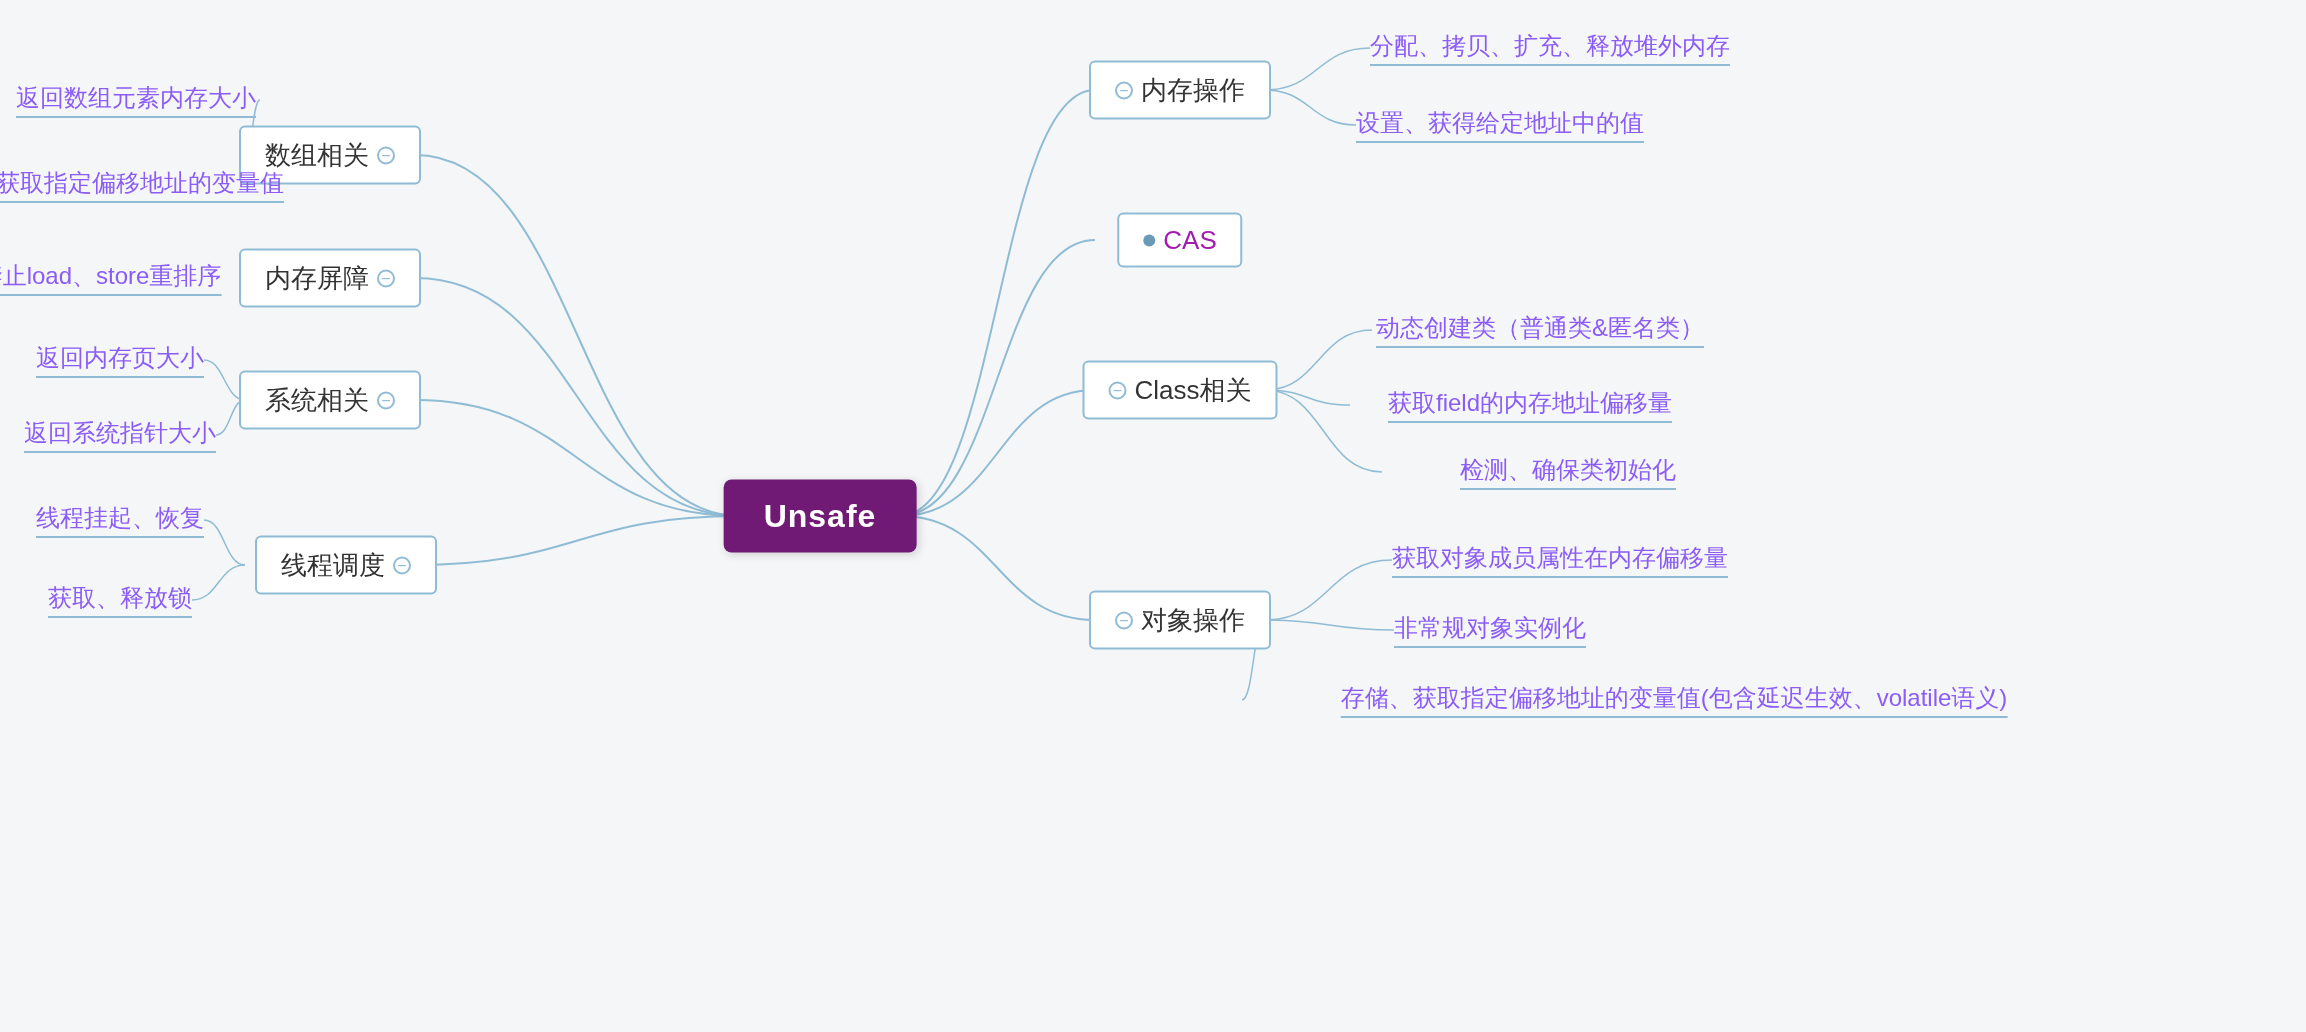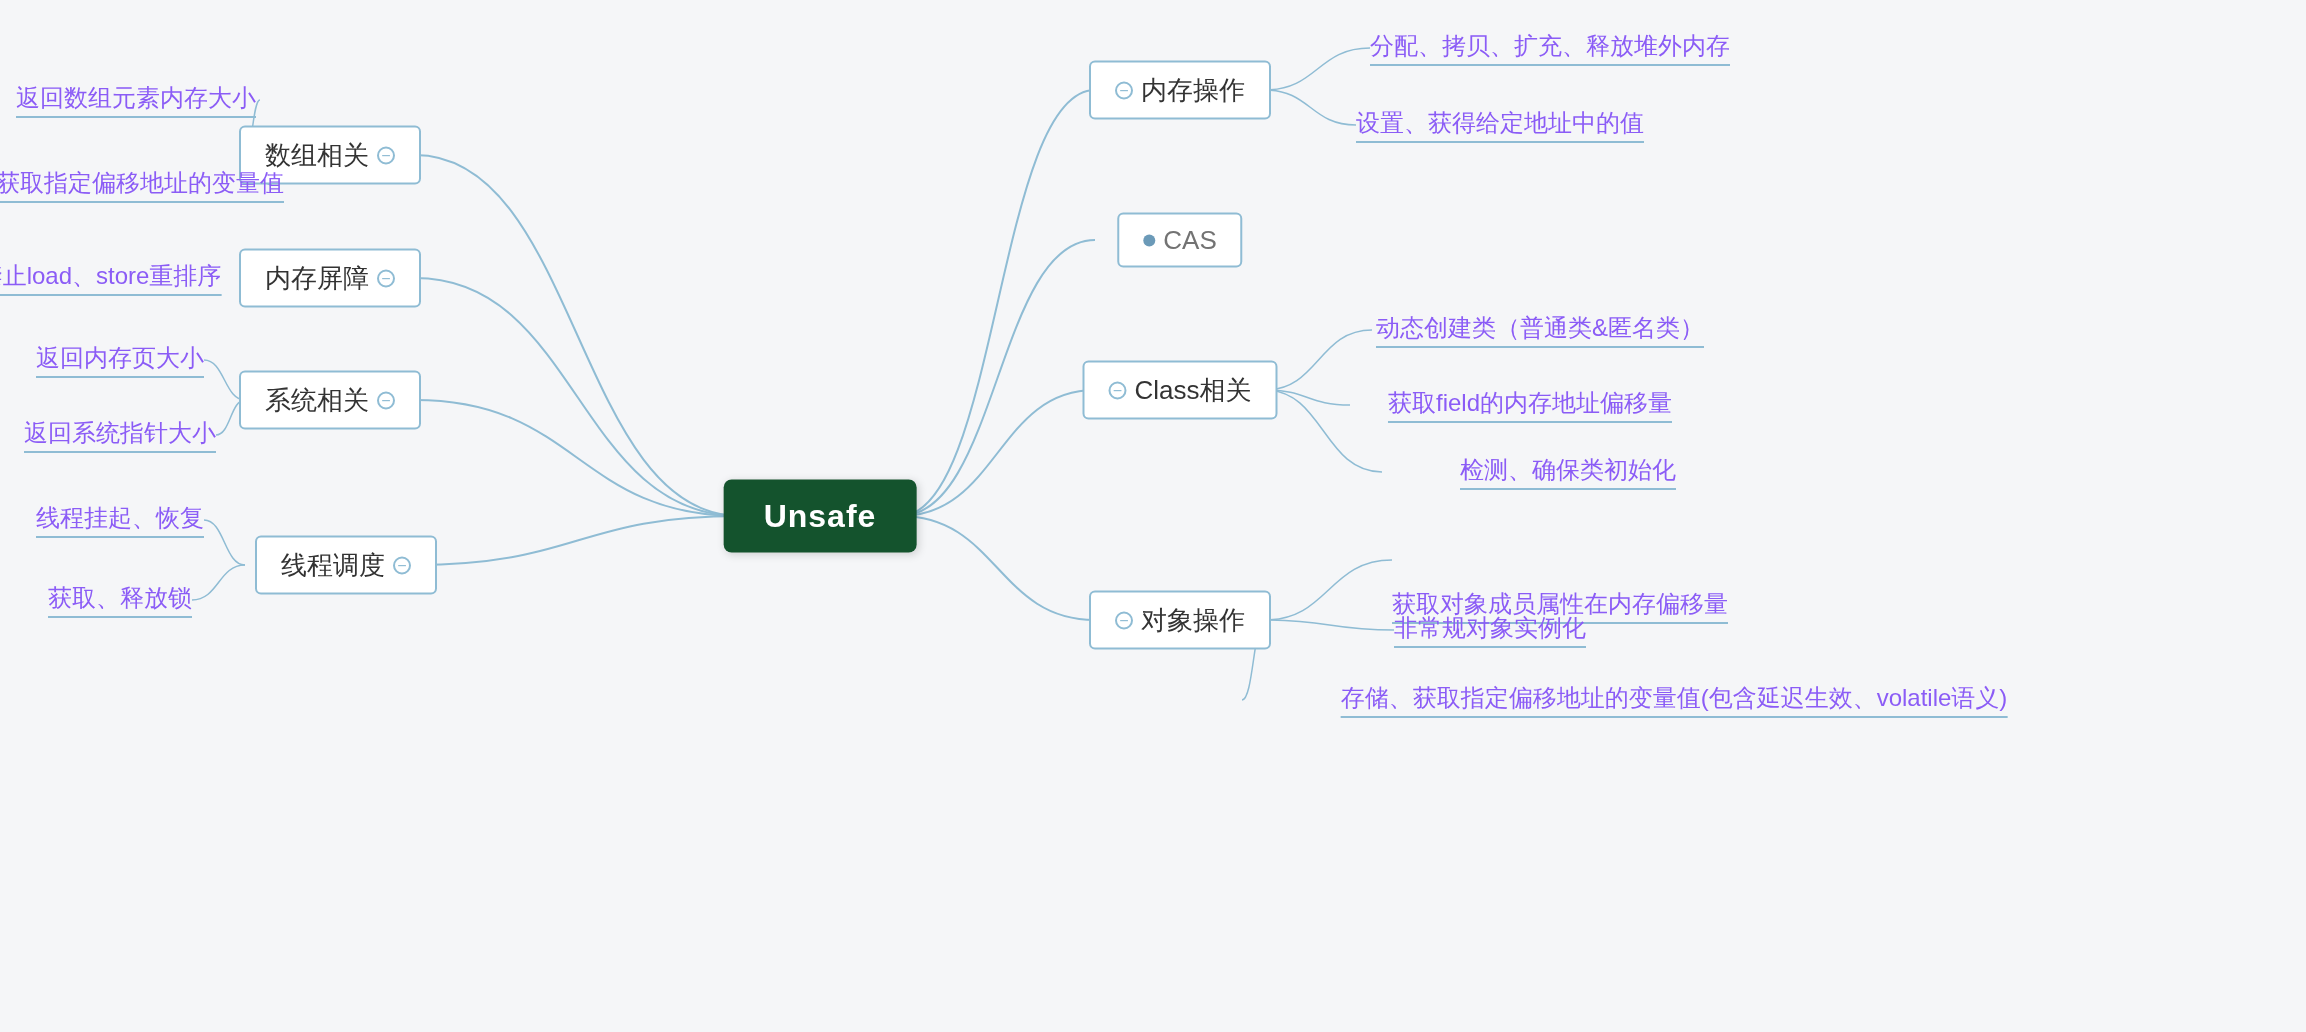--- a/index.html
+++ b/index.html
@@ -21,21 +21,21 @@
       top: 0; left: 0;
       width: 100%;
       height: 100%;
       pointer-events: none;
     }
     .node {
       position: absolute;
       transform: translate(-50%, -50%);
     }
     .center-node {
-      background: #14532d;
+      background: #701a75;
       color: #fff;
       border-radius: 8px;
       padding: 18px 40px;
       font-size: 32px;
       font-weight: bold;
       letter-spacing: 1px;
       box-shadow: 2px 2px 8px rgba(0,0,0,0.15);
     }
     .branch-node {
       background: #fff;
@@ -60,21 +60,21 @@
       font-size: 16px;
       color: #8fbcd4;
       flex-shrink: 0;
     }
     .cas-node {
       background: #fff;
       border: 2px solid #8fbcd4;
       border-radius: 6px;
       padding: 10px 24px;
       font-size: 26px;
-      color: #737373;
+      color: #a21caf;
       white-space: nowrap;
       display: flex;
       align-items: center;
       gap: 8px;
     }
     .cas-dot {
       width: 12px;
       height: 12px;
       background: #6b9ab8;
       border-radius: 50%;
@@ -159,17 +159,17 @@
       </div>
       <div class="node" style="left: 1180px; top: 390px;">
         <div class="branch-node"><span class="collapse-icon">−</span>Class相关</div>
       </div>
       <div class="leaf-node" style="left: 1540px; top: 330px;">动态创建类（普通类&amp;匿名类）</div>
       <div class="leaf-node" style="left: 1530px; top: 405px;">获取field的内存地址偏移量</div>
       <div class="leaf-node" style="left: 1568px; top: 472px;">检测、确保类初始化</div>
       <div class="node" style="left: 1180px; top: 620px;">
         <div class="branch-node"><span class="collapse-icon">−</span>对象操作</div>
       </div>
-      <div class="leaf-node" style="left: 1560px; top: 560px; margin-top: 46px;">获取对象成员属性在内存偏移量</div>
+      <div class="leaf-node" style="left: 1560px; top: 560px;">获取对象成员属性在内存偏移量</div>
       <div class="leaf-node" style="left: 1490px; top: 630px;">非常规对象实例化</div>
       <div class="leaf-node" style="left: 1650px; top: 700px; margin-left: 24px;">存储、获取指定偏移地址的变量值(包含延迟生效、volatile语义)</div>
     </div>
 </div>
 
 </body></html>

